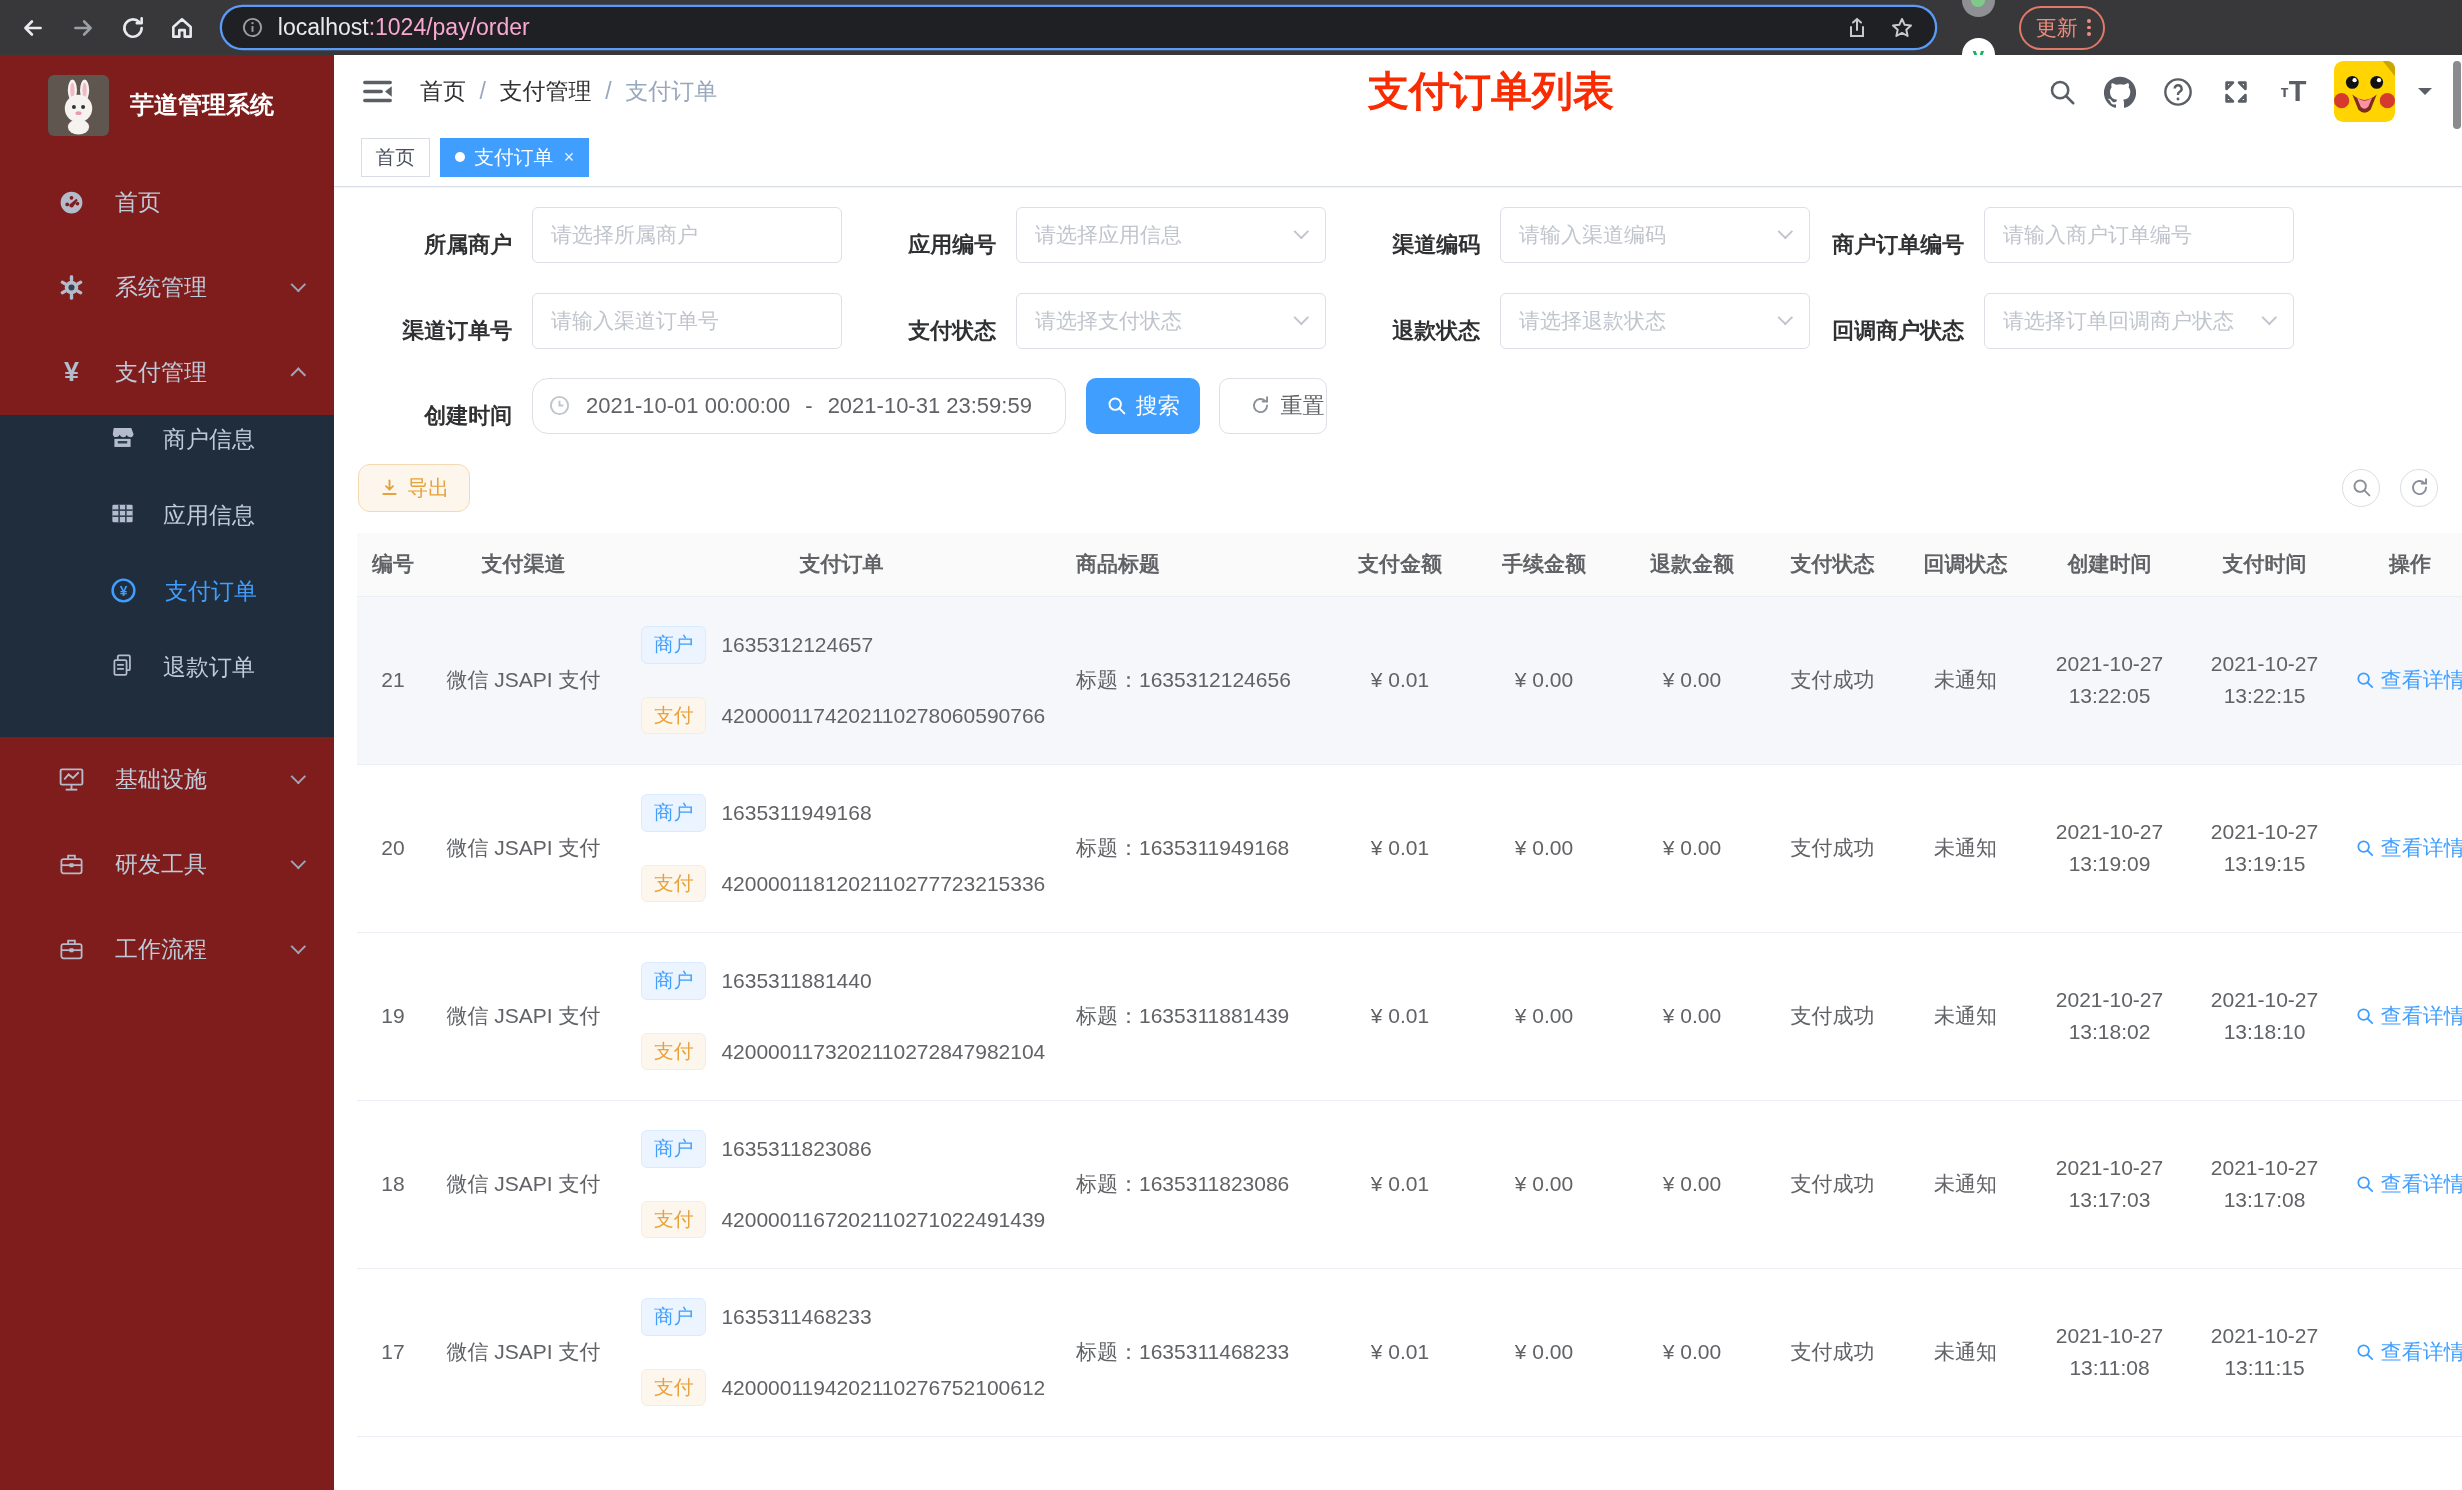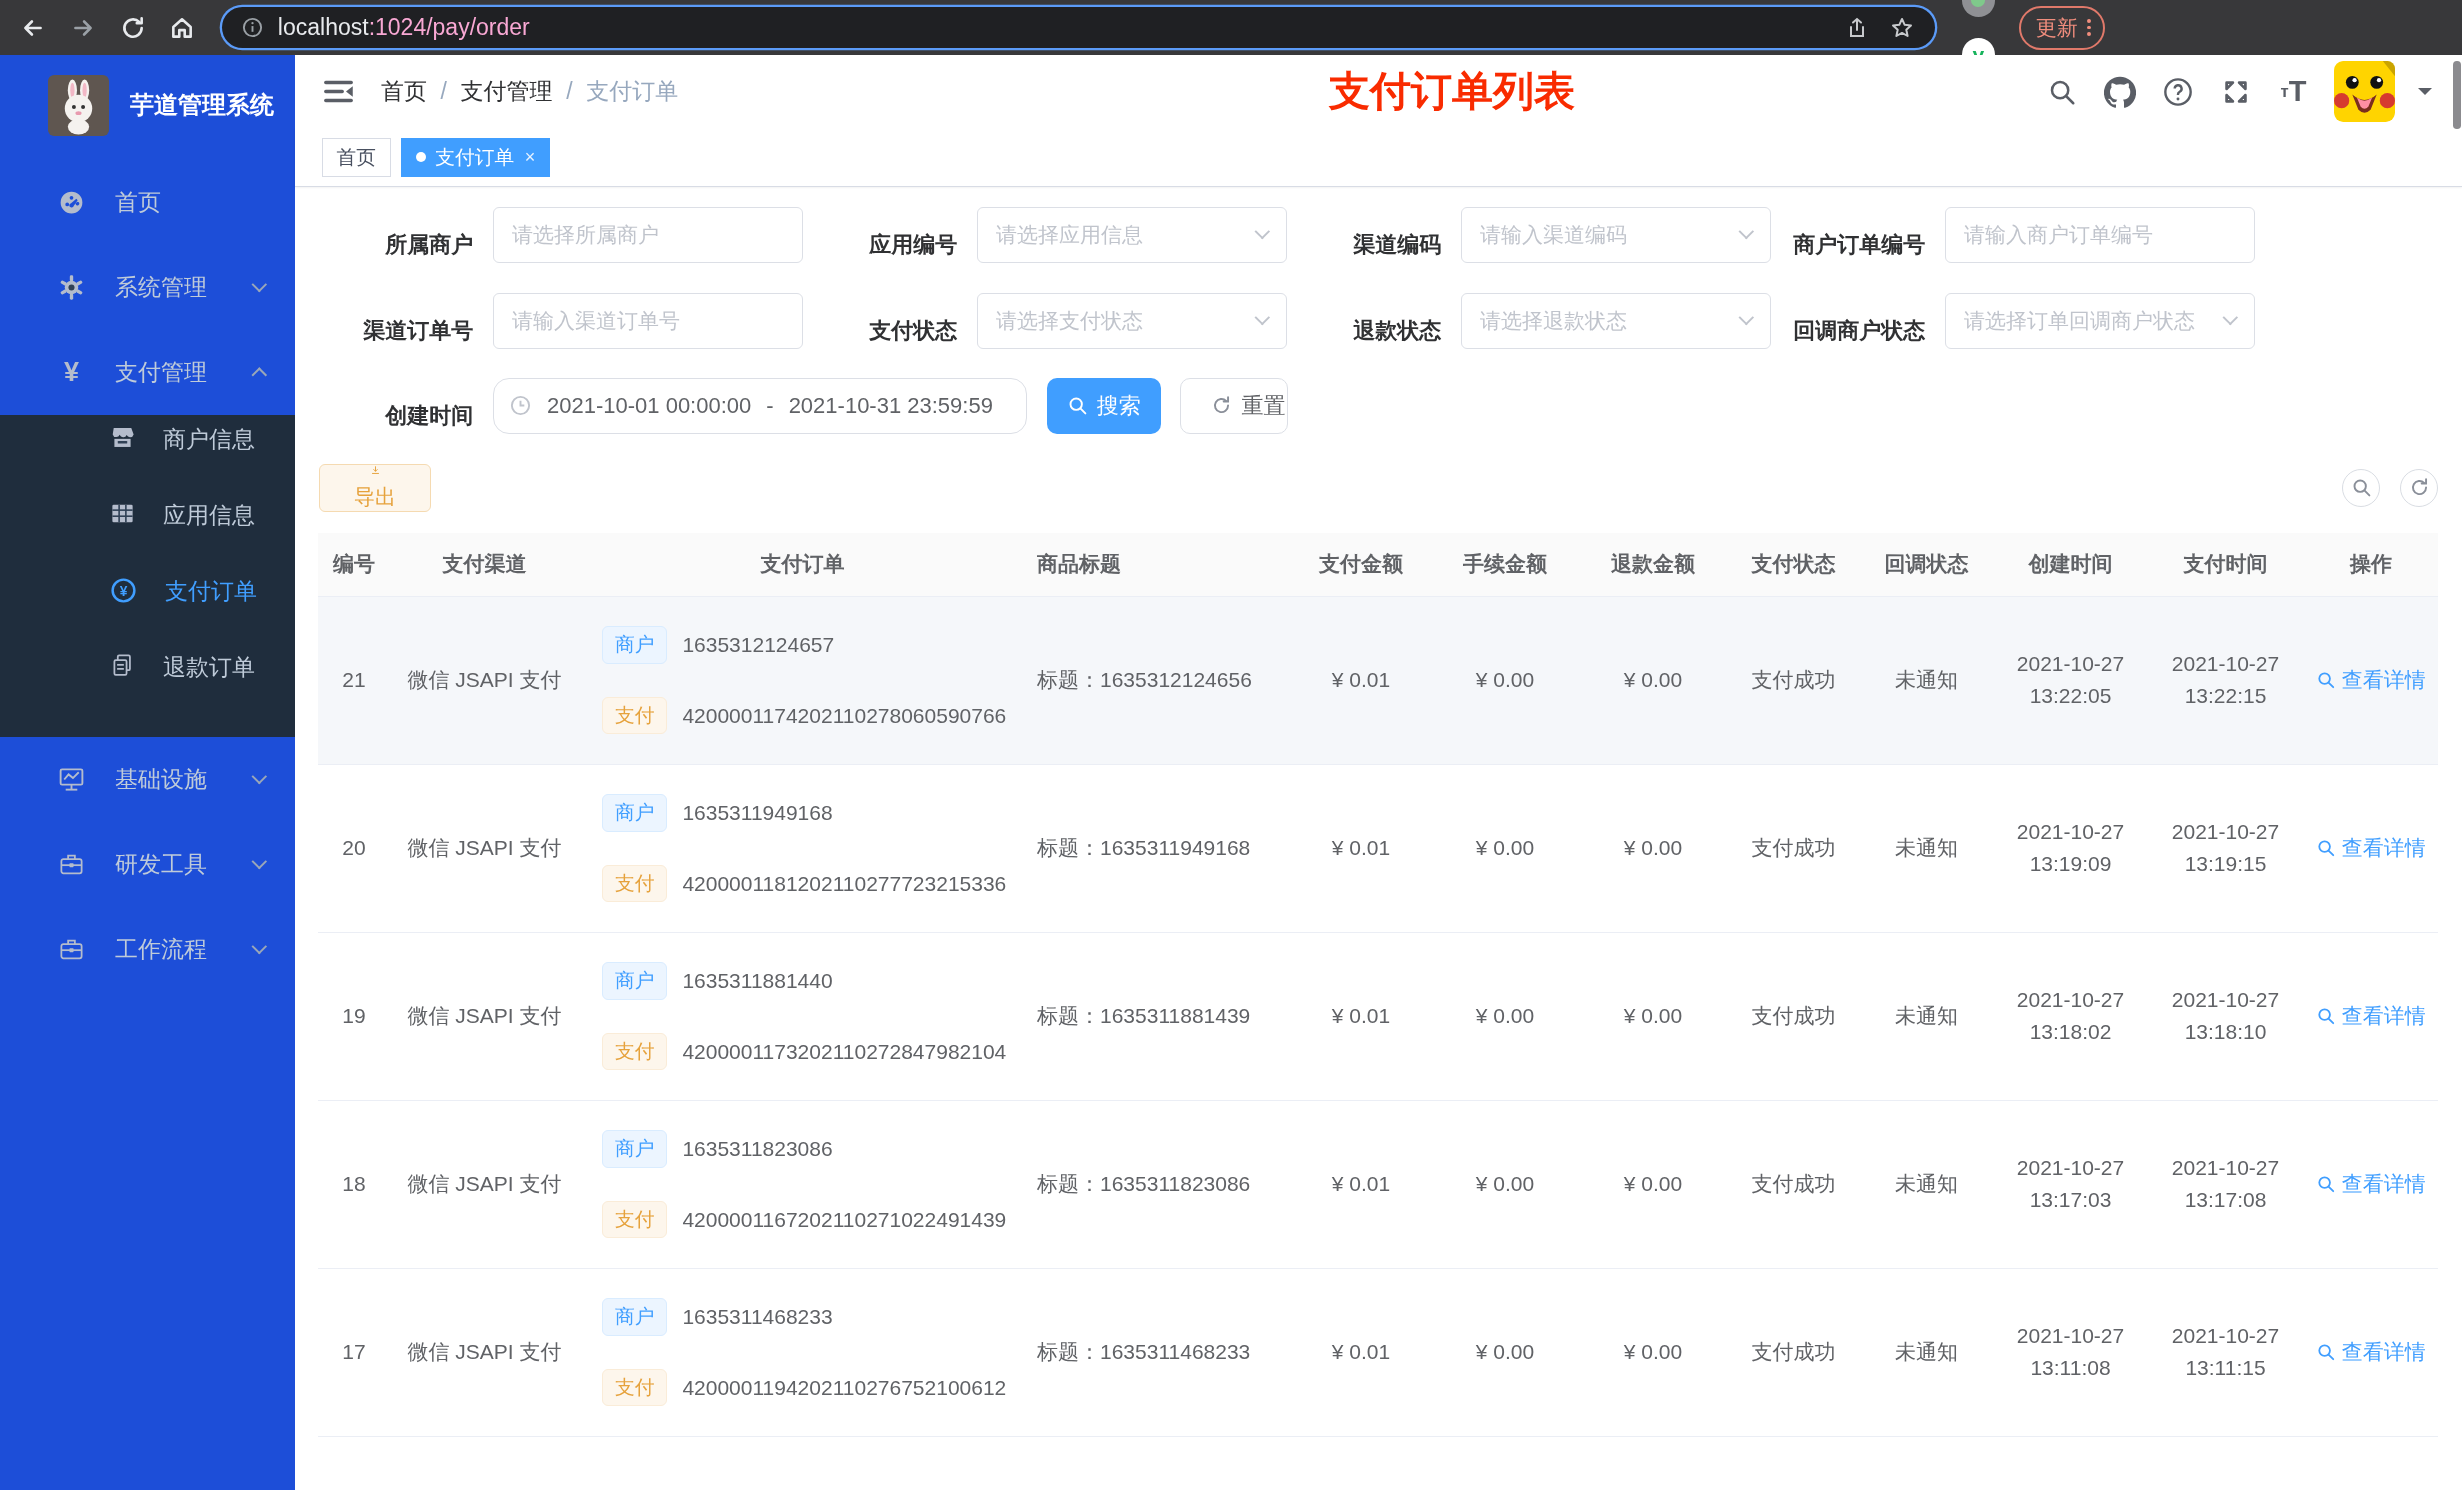--- a/index.html
+++ b/index.html
@@ -35,21 +35,21 @@
   .emoji-f:after { content:""; position:absolute; left:6px; top:13px; width:13.6px; height:7.6px; border-radius:0 0 13.6px 13.6px; background:#7a2e1d; }
   .update-pill { display:flex; align-items:center; gap:9px; border:2.3px solid #e0796a; border-radius:756px;
     padding:6px 12px 6px 15px; margin:0 19.7px 0 23px; }
   .update-pill span { color:#f08d7d; font-size:21px; }
   .vdots i { display:block; width:3.8px; height:3.8px; border-radius:50%; background:#f08d7d; margin:3px auto; }
 
   
   .app { position:absolute; top:55px; left:0; right:0; bottom:0; display:flex; }
 
   
-  .sidebar { width:295px; flex:none; background:#1d4ed8; color:#bfcbd9; overflow:hidden; }
+  .sidebar { width:334px; flex:none; background:#7f1d1d; color:#bfcbd9; overflow:hidden; }
   .logo-row { display:flex; align-items:center; padding:19.7px 0 19.7px 48px; }
   .logo-img { width:61px; height:61px; border-radius:4.5px; flex:none; }
   .logo-title { margin-left:21px; color:#fff; font-size:24px; font-weight:700; }
   .menu-item { height:85px; display:flex; align-items:center; padding:0 30px 0 55px; cursor:pointer; }
   .menu-item .mi-ic { width:33px; display:flex; justify-content:center; flex:none; }
   .menu-item .mi-label { margin-left:27px; font-size:23px; }
   .menu-item .chev { margin-left:auto; width:10.6px; height:10.6px; border-right:2.3px solid #9aa7b8; border-bottom:2.3px solid #9aa7b8; }
   .chev.down { transform:rotate(45deg); margin-top:-6px; }
   .chev.up { transform:rotate(-135deg); margin-top:6px; }
   .submenu { background:#1f2d3d; padding:9px 0; }
@@ -94,22 +94,22 @@
   .ph { color:#c0c4cc; font-size:21px; flex:1; white-space:nowrap; overflow:hidden; }
   .sel-chev { width:10.6px; height:10.6px; border-right:2.3px solid #c0c4cc; border-bottom:2.3px solid #c0c4cc; transform:rotate(45deg); margin-top:-6px; flex:none; }
   .date-ctrl { width:534px; height:56px; border:1.5px solid #dcdfe6; border-radius:16px; display:flex; align-items:center; padding:0 15px; gap:15px; }
   .date-txt { font-size:22px; color:#606266; white-space:nowrap; }
   .date-sep { font-size:22px; color:#606266; }
   .btn { height:56px; border-radius:10px; display:flex; align-items:center; justify-content:center; gap:9px;
     font-size:22px; cursor:pointer; border:1.5px solid transparent; }
   .btn-primary { background:#409eff; color:#fff; width:114px; margin-left:19.7px; }
   .btn-plain { background:#fff; color:#606266; border-color:#dcdfe6; width:108px; margin-left:19.7px;padding-left:28px; }
   .export-row { display:flex; align-items:center; margin:30px 24px 0 24px; }
-  .btn-export { height:48px; width:112px; background:#fdf6ec; border:1.5px solid #f5dab1; color:#e6a23c; border-radius:6px;
-    display:flex; align-items:center; justify-content:center; gap:7.6px; font-size:21px; cursor:pointer;flex-direction:column; }
+  .btn-export { height:48px; width:112px; background:#fdf6ec; border:1.5px solid #f5dab1; color:#e6a23c; border-radius:12px;
+    display:flex; align-items:center; justify-content:center; gap:7.6px; font-size:21px; cursor:pointer; }
   .mini-tools { margin-left:auto; display:flex; gap:19.7px; }
   .mini-btn { width:38px; height:38px; border-radius:50%; border:1.5px solid #d9dde3; display:flex; align-items:center; justify-content:center; cursor:pointer; background:#fff; }
 
   
   .table { margin:21px 24px 0 23px; width:2120px; }
   .trow { display:grid; grid-template-columns:72px 189px 424px 288px 140px 148px 148px 133px 133px 155px 155px 136px; }
   .thead { height:64px; background:#fafafa; border-bottom:0.8px solid #ebeef5; }
   .th { font-size:22px; font-weight:700; color:#515a6e; }
   .tbody .trow { height:168px; border-bottom:0.8px solid #ebeef5; background:#fff; }
   .tbody .trow.row-hover { background:#f5f7fa; }

